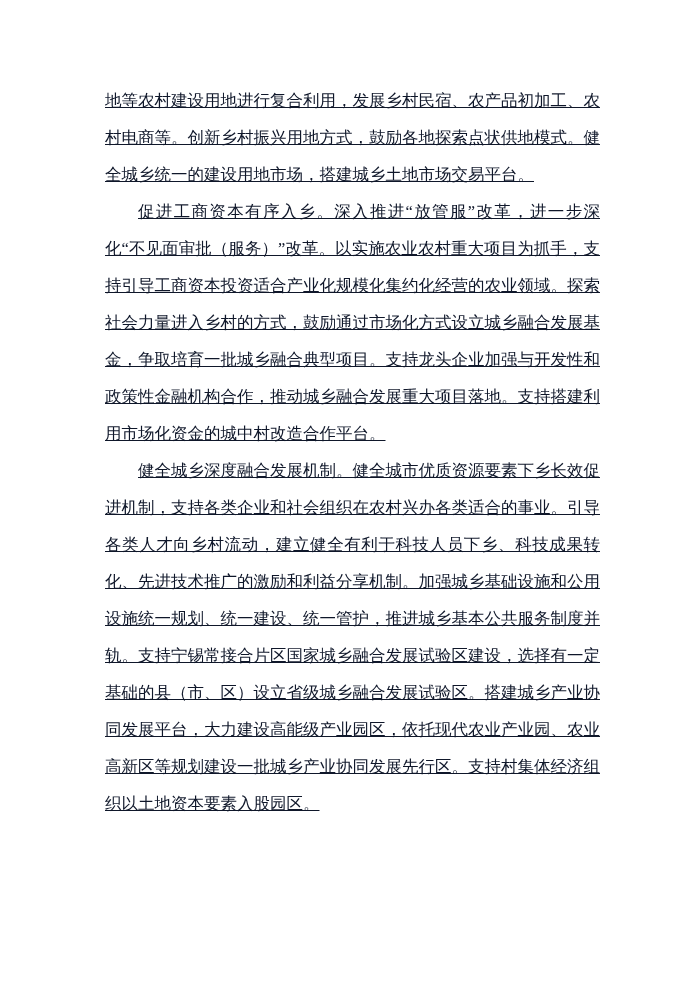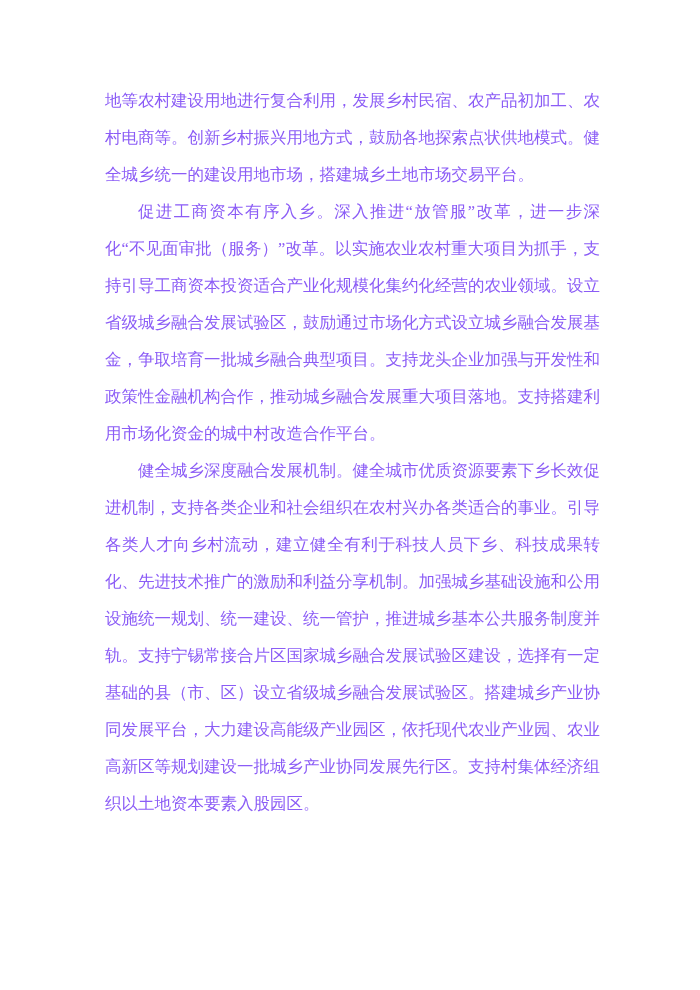--- a/index.html
+++ b/index.html
@@ -17,30 +17,31 @@
     width: 700px;
     height: 990px;
     background: #ffffff;
     padding: 82px 100px 0 105px;
   }
   .para {
     margin: 0;
     font-family: "Liberation Serif", "DejaVu Serif", serif;
     font-size: 16.5px;
     line-height: 37px;
-    color: #8b5cf6;
+    color: #0f172a;
     text-align: justify;
     text-justify: inter-ideograph;
     text-align-last: left;
     word-break: break-all;
+    text-decoration: underline;
   }
   .para.indented {
     text-indent: 2em;
   }
 </style>
 </head>
 <body>
 
 <div class="page">
   <p class="para">地等农村建设用地进行复合利用，发展乡村民宿、农产品初加工、农村电商等。创新乡村振兴用地方式，鼓励各地探索点状供地模式。健全城乡统一的建设用地市场，搭建城乡土地市场交易平台。</p>
-  <p class="para indented">促进工商资本有序入乡。深入推进“放管服”改革，进一步深化“不见面审批（服务）”改革。以实施农业农村重大项目为抓手，支持引导工商资本投资适合产业化规模化集约化经营的农业领域。设立省级城乡融合发展试验区，鼓励通过市场化方式设立城乡融合发展基金，争取培育一批城乡融合典型项目。支持龙头企业加强与开发性和政策性金融机构合作，推动城乡融合发展重大项目落地。支持搭建利用市场化资金的城中村改造合作平台。</p>
+  <p class="para indented">促进工商资本有序入乡。深入推进“放管服”改革，进一步深化“不见面审批（服务）”改革。以实施农业农村重大项目为抓手，支持引导工商资本投资适合产业化规模化集约化经营的农业领域。探索社会力量进入乡村的方式，鼓励通过市场化方式设立城乡融合发展基金，争取培育一批城乡融合典型项目。支持龙头企业加强与开发性和政策性金融机构合作，推动城乡融合发展重大项目落地。支持搭建利用市场化资金的城中村改造合作平台。</p>
   <p class="para indented">健全城乡深度融合发展机制。健全城市优质资源要素下乡长效促进机制，支持各类企业和社会组织在农村兴办各类适合的事业。引导各类人才向乡村流动，建立健全有利于科技人员下乡、科技成果转化、先进技术推广的激励和利益分享机制。加强城乡基础设施和公用设施统一规划、统一建设、统一管护，推进城乡基本公共服务制度并轨。支持宁锡常接合片区国家城乡融合发展试验区建设，选择有一定基础的县（市、区）设立省级城乡融合发展试验区。搭建城乡产业协同发展平台，大力建设高能级产业园区，依托现代农业产业园、农业高新区等规划建设一批城乡产业协同发展先行区。支持村集体经济组织以土地资本要素入股园区。</p>
 </div>
 
 </body></html>

